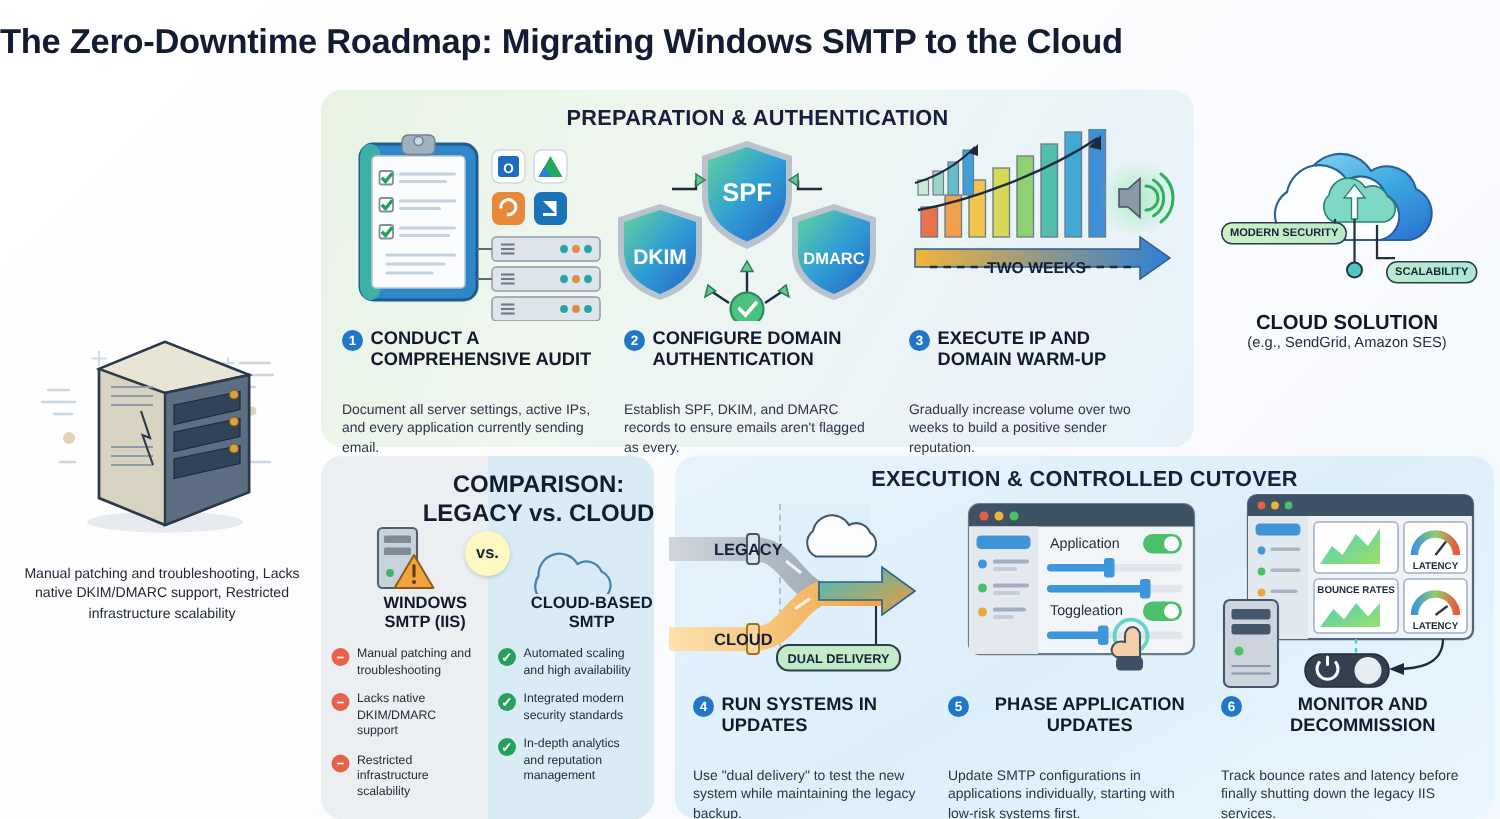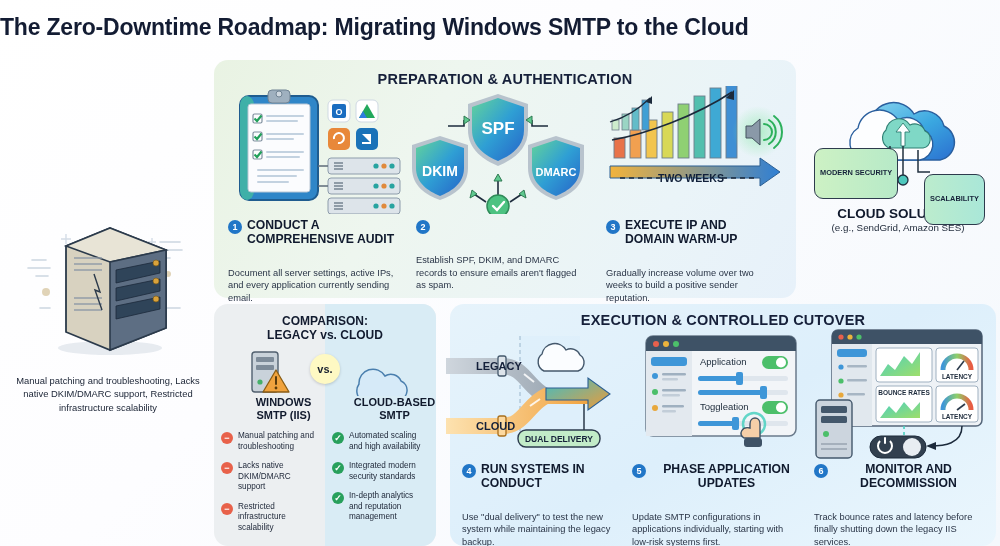--- a/index.html
+++ b/index.html
@@ -47,29 +47,29 @@
   .step-title { font-size:12.2px; font-weight:bold; color:#101a2e; line-height:1.18; }
   .step-desc { font-size:9.3px; color:#2a3547; line-height:1.35; margin-top:20px; }
   .step.center .step-head { justify-content:center; }
   .step.center .step-title { text-align:center; }
   
   #cloud-solution { position:absolute; left:800px; top:88px; width:196px; text-align:center; }
   .cs-title { font-size:13.5px; font-weight:bold; color:#10192c; margin-top:4px; }
   .cs-sub { font-size:9.8px; color:#1d2838; margin-top:1px; }
   .pill {
     position:absolute; border-radius:9px; border:1.4px solid #2d3b4d;
-    font-size:7.4px; font-weight:bold; color:#16233a; padding:20px 5px;
+    font-size:7.4px; font-weight:bold; color:#16233a; padding:2px 5px;
     line-height:1.15; text-align:center;
   }
   
   #legacy-server { position:absolute; left:10px; top:212px; width:196px; text-align:center; }
   .ls-caption { font-size:9.4px; color:#20293a; line-height:1.42; margin-top:8px; }
   
   .cmp-title { position:absolute; top:10px; width:100%; text-align:center;
-    font-size:12px; font-weight:bold; color:#121b2f; line-height:1.2; }
+    font-size:16px; font-weight:bold; color:#121b2f; line-height:1.2;margin-left:34px; }
   .cmp-col { position:absolute; top:46px; width:50%; }
   .cmp-col.left { left:0; } .cmp-col.right { right:0; }
   .cmp-label { text-align:center; font-size:11px; font-weight:bold; color:#111a2d; line-height:1.2;padding-left:28px; }
   .cmp-list { margin-top:9px; padding:0 7px; }
   .cmp-item { display:flex; gap:5px; margin-bottom:9px; align-items:flex-start; }
   .cmp-dot {
     width:12px; height:12px; border-radius:50%; flex:0 0 12px; margin-top:1px;
     display:flex; align-items:center; justify-content:center;
     font-size:9px; color:#fff; font-weight:bold;
   }
@@ -251,22 +251,23 @@
     <div class="step-head">
       <div class="badge">1</div>
       <div class="step-title">CONDUCT A COMPREHENSIVE AUDIT</div>
     </div>
     <div class="step-desc">Document all server settings, active IPs, and every application currently sending email.</div>
   </div>
 
   <div class="step" style="left:202px;top:158px;">
     <div class="step-head">
       <div class="badge">2</div>
-    </div>
-    <div class="step-desc">Establish SPF, DKIM, and DMARC records to ensure emails aren't flagged as spam.</div>
+      <div class="step-title">CONFIGURE DOMAIN AUTHENTICATION</div>
+    </div>
+    <div class="step-desc">Establish SPF, DKIM, and DMARC records to ensure emails aren't flagged as every.</div>
   </div>
 
   <div class="step" style="left:392px;top:158px;">
     <div class="step-head">
       <div class="badge">3</div>
       <div class="step-title">EXECUTE IP AND DOMAIN WARM-UP</div>
     </div>
     <div class="step-desc">Gradually increase volume over two weeks to build a positive sender reputation.</div>
   </div>
 </div>
@@ -532,21 +533,21 @@
     <circle cx="100" cy="123" r="9" fill="#e8edf2"></circle>
     <path d="M73 119 v-5" stroke="#fff" stroke-width="2" stroke-linecap="round"></path>
     <path d="M68 117 a7 7 0 1 0 10 0" stroke="#fff" stroke-width="2" fill="none"></path>
     <path d="M150 102 c0 18 -18 20 -32 20" stroke="#1c2a3b" stroke-width="1.5" fill="none"></path>
     <path d="M124 118 l-10 4 l10 4 z" fill="#1c2a3b"></path>
   </svg>
 
   <div class="step" style="left:12px;top:158px;">
     <div class="step-head">
       <div class="badge">4</div>
-      <div class="step-title">RUN SYSTEMS IN CONDUCT</div>
+      <div class="step-title">RUN SYSTEMS IN UPDATES</div>
     </div>
     <div class="step-desc">Use "dual delivery" to test the new system while maintaining the legacy backup.</div>
   </div>
 
   <div class="step center" style="left:182px;top:158px;">
     <div class="step-head">
       <div class="badge">5</div>
       <div class="step-title">PHASE APPLICATION UPDATES</div>
     </div>
     <div class="step-desc">Update SMTP configurations in applications individually, starting with low-risk systems first.</div>

